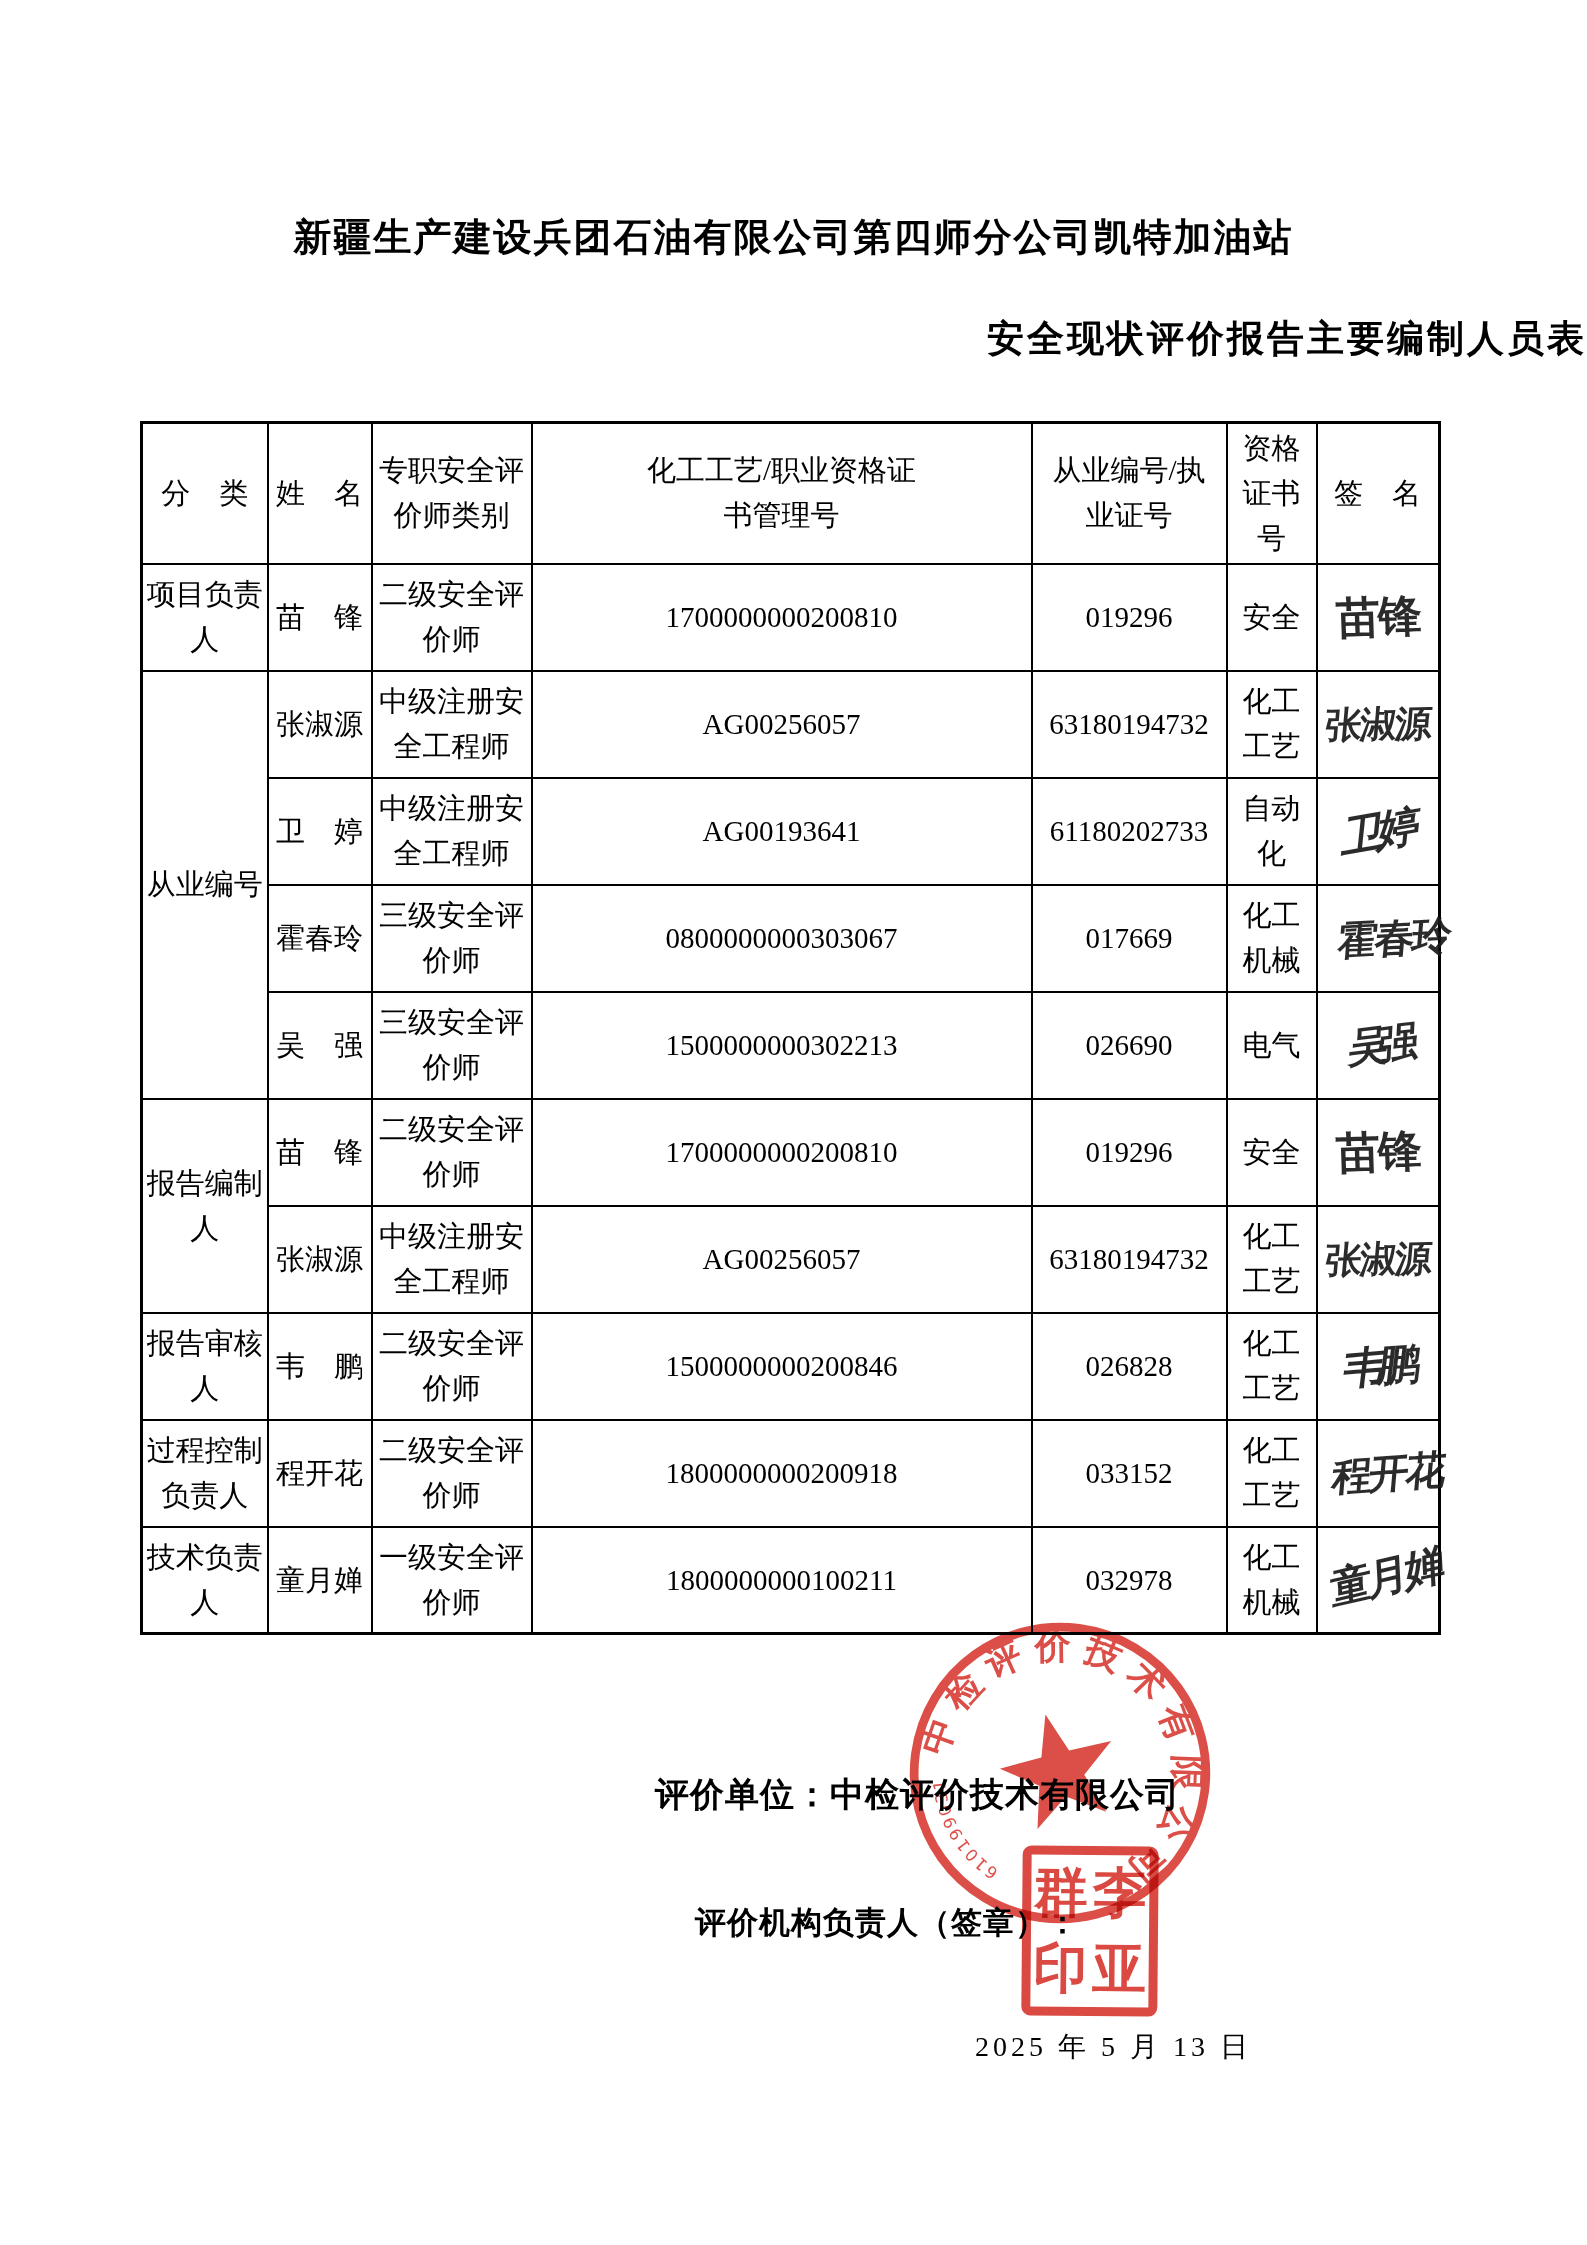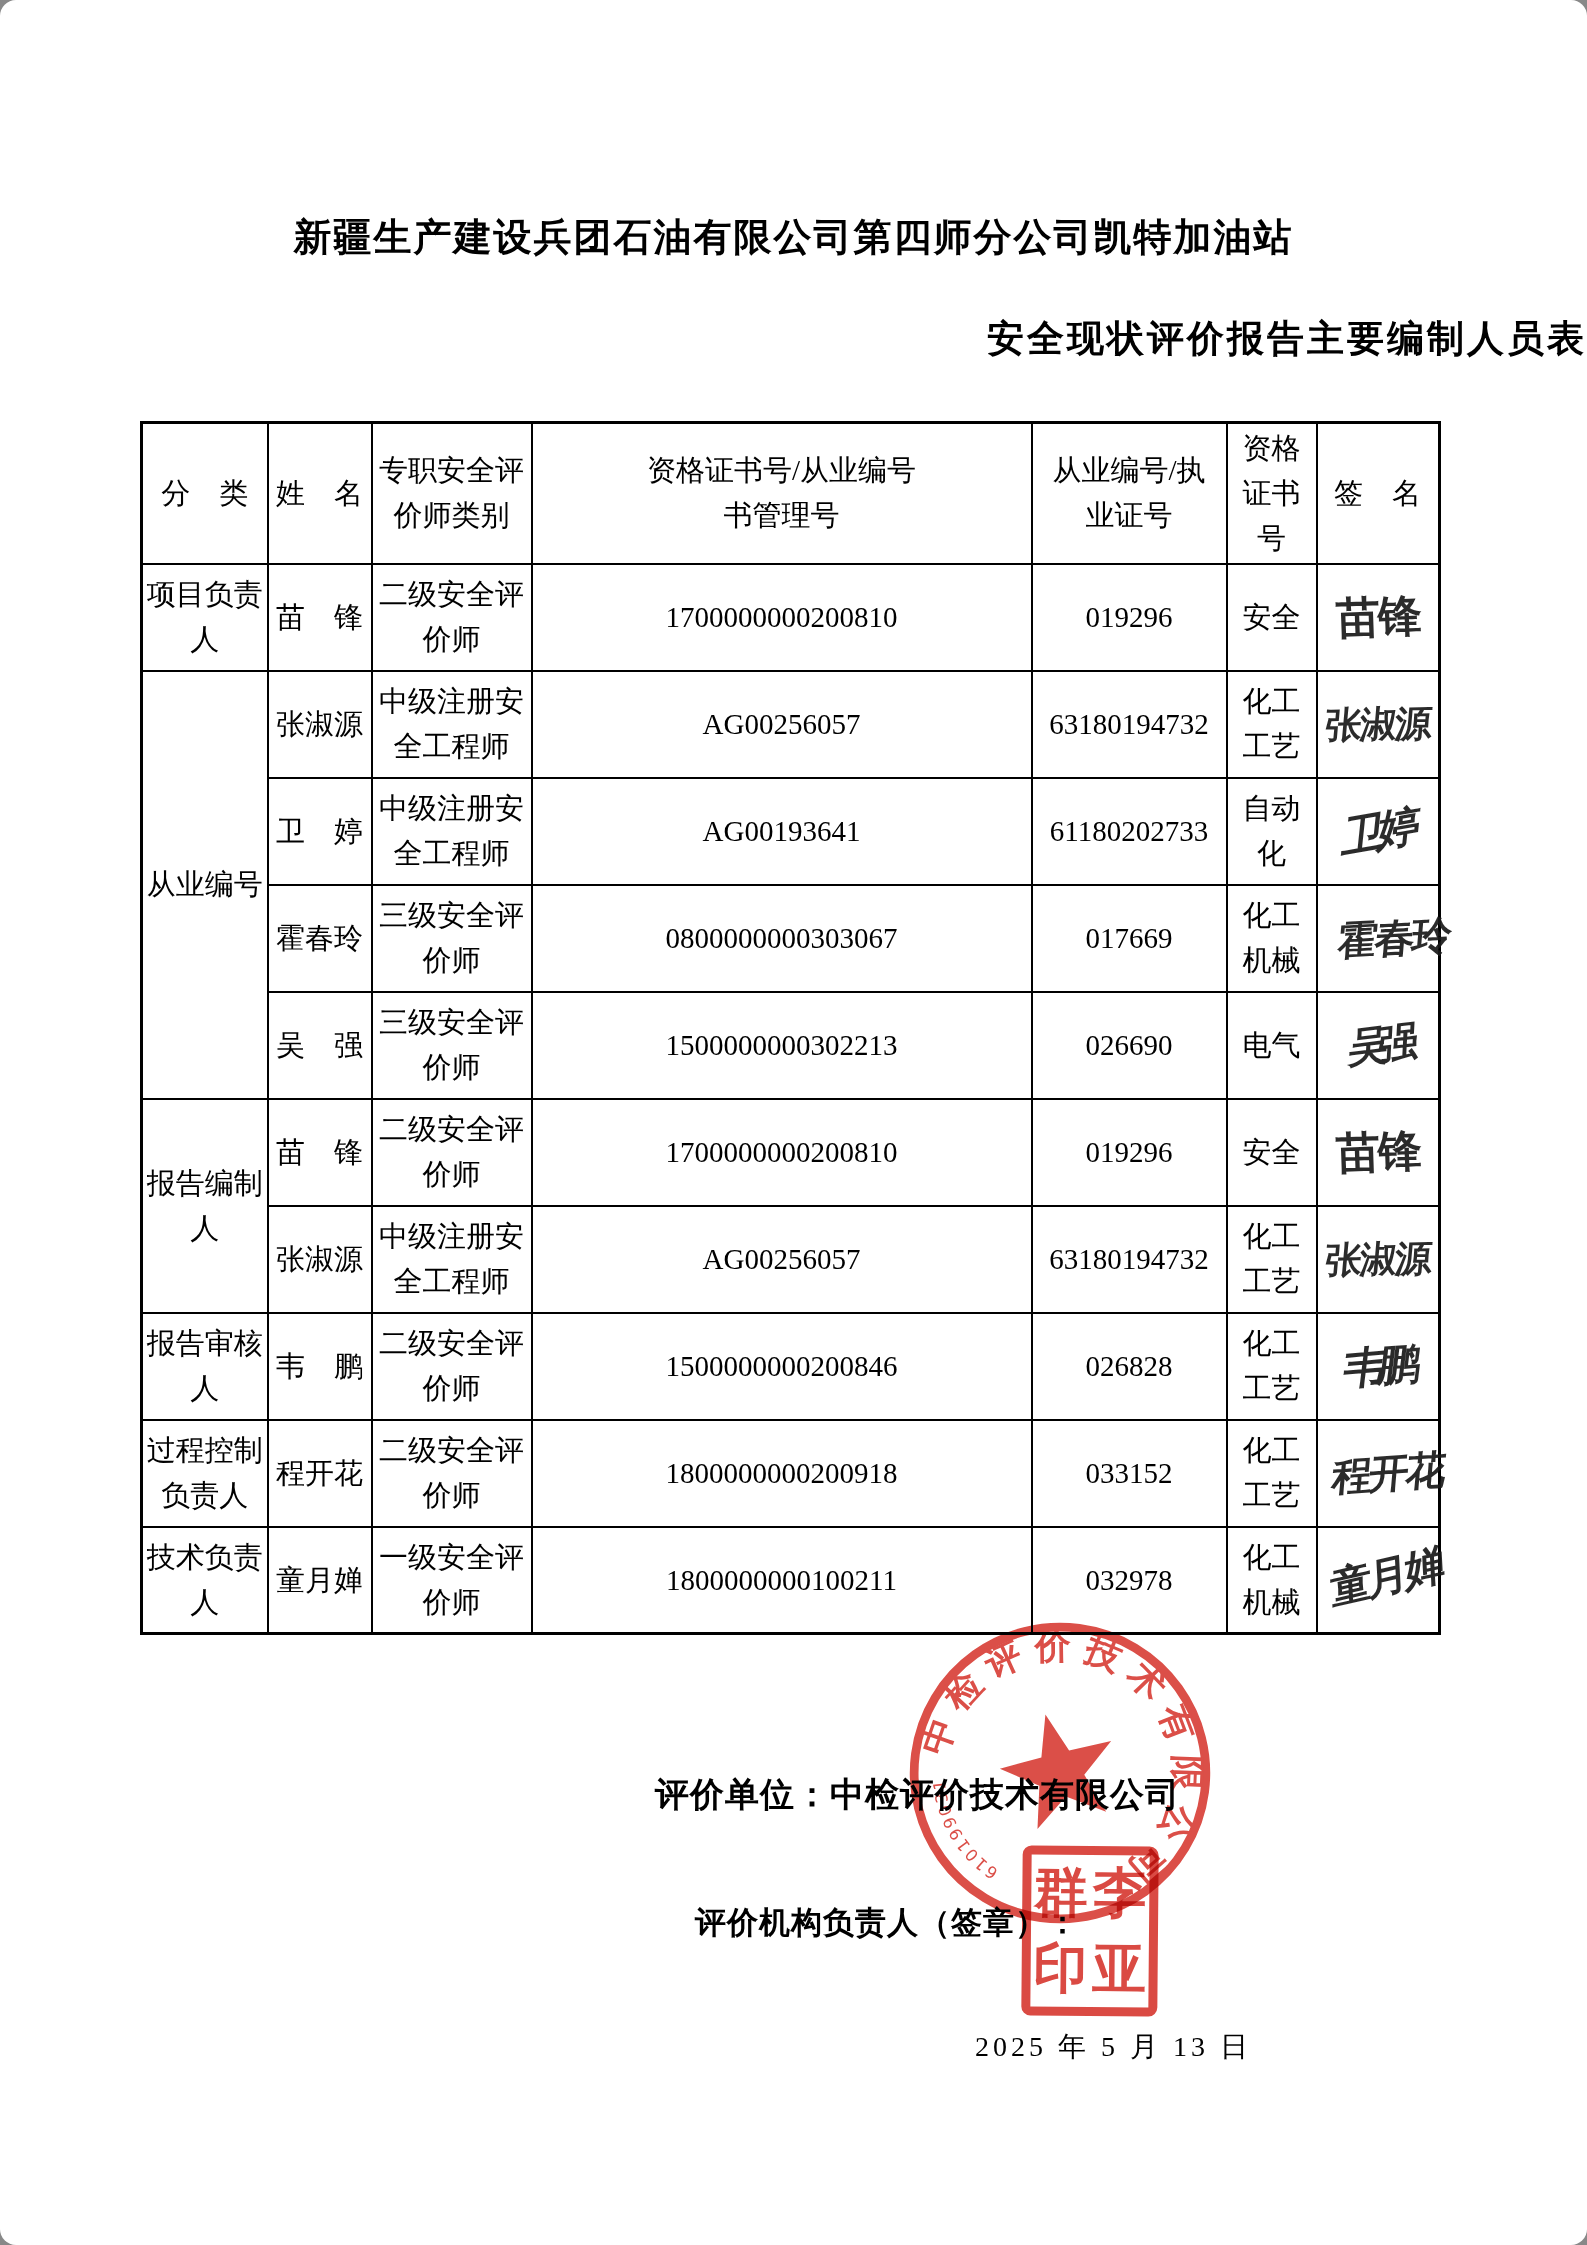--- a/index.html
+++ b/index.html
@@ -3,21 +3,20 @@
 <meta charset="utf-8">
 <style>
   html,body{margin:0;padding:0;background:#888;}
   #page{
     position:relative;
     width:1587px;height:2245px;
     background:#ffffff;
     overflow:hidden;
     font-family:"Liberation Serif","DejaVu Serif",serif;
     color:#000;
-    border-radius:16px;
   }
   
   .doc-title{
     position:absolute;left:0;top:212px;width:100%;
     text-align:center;font-size:38px;font-weight:bold;letter-spacing:2px;
   }
   .doc-subtitle{
     position:absolute;left:0;top:314px;width:100%;
     text-align:right;font-size:37px;font-weight:bold;letter-spacing:3px;
   }
@@ -111,21 +110,21 @@
         <col class="c-lic">
         <col class="c-spec">
         <col class="c-sig">
     </colgroup>
     <tbody>
       <tr class="hdr">
         <th>分　类</th>
         <th>姓　名</th>
         <th>专职安全评价师类别</th>
         <th>
-          <span class="hline">资格证书号/从业编号</span>
+          <span class="hline">化工工艺/职业资格证</span>
           <span class="hline">书管理号</span>
         </th>
         <th>
           <span class="hline">从业编号/执</span>
           <span class="hline">业证号</span>
         </th>
         <th>资格证书号</th>
         <th>签　名</th>
       </tr>
 

